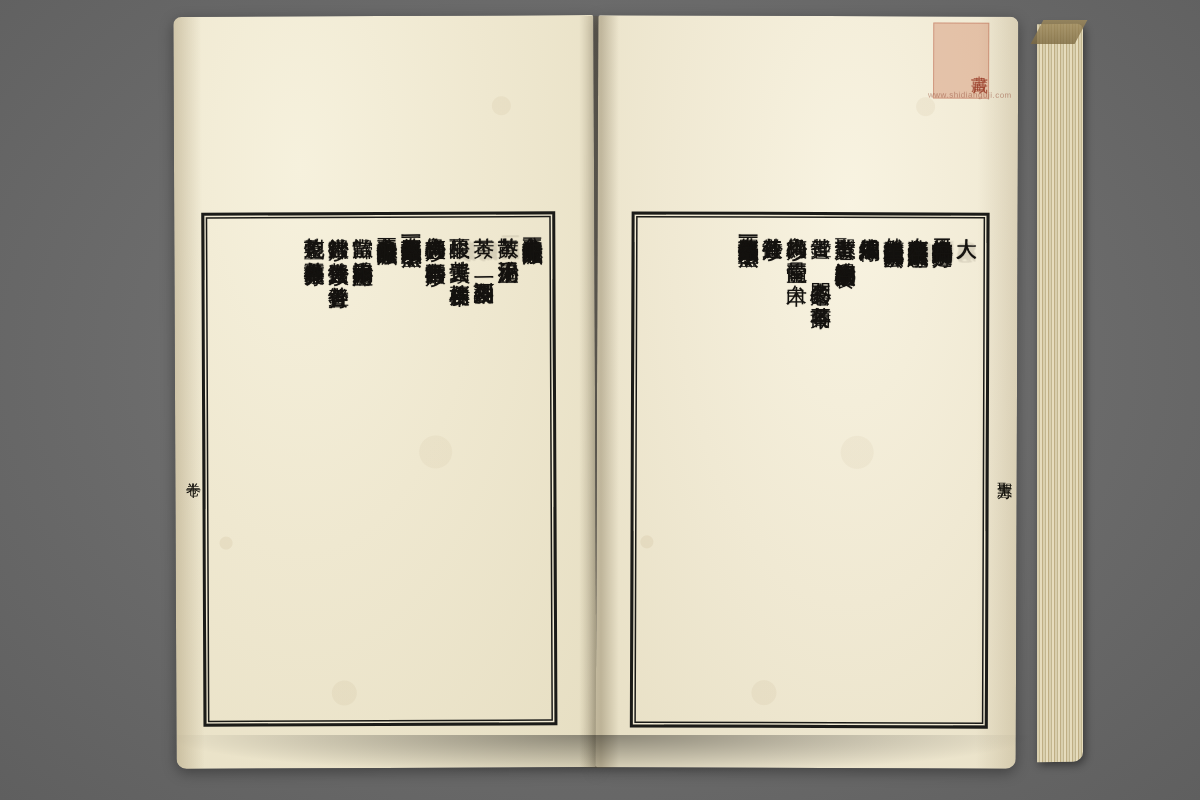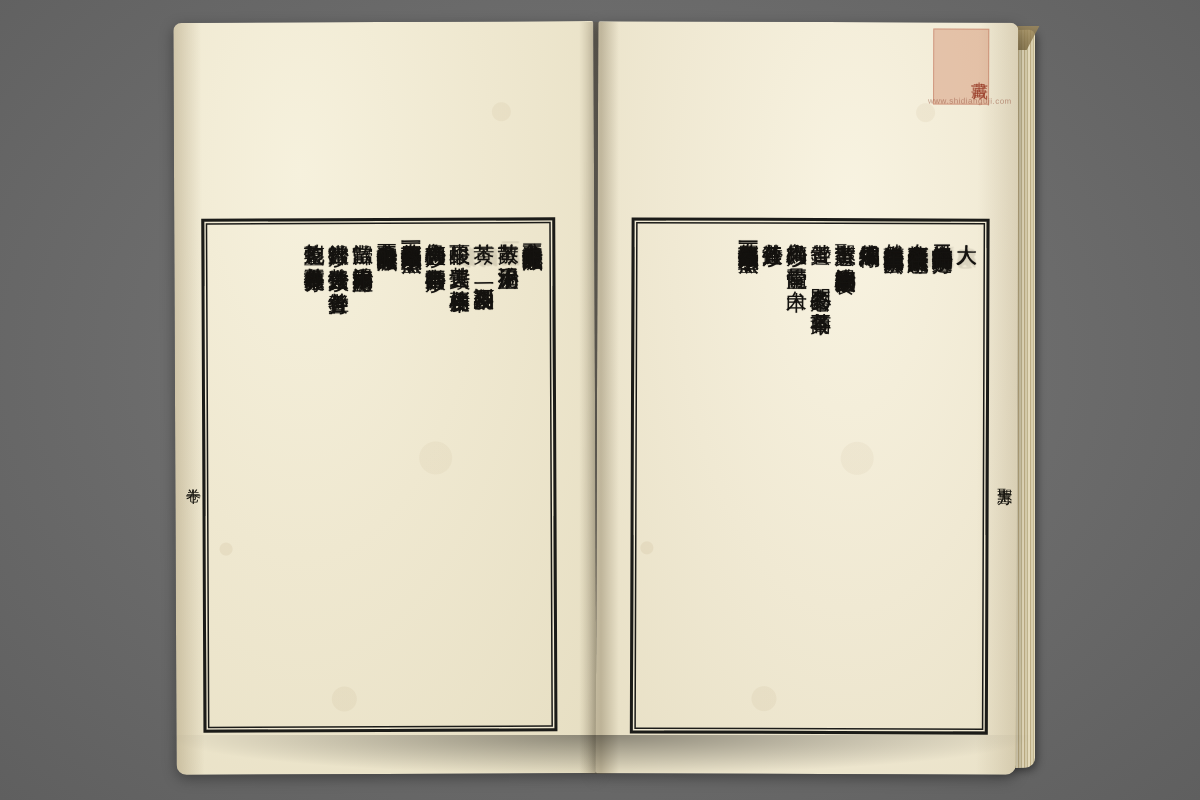--- a/index.html
+++ b/index.html
@@ -18,23 +18,24 @@
     position: relative;
     width: 1200px;
     height: 800px;
     background: radial-gradient(ellipse at 50% 45%, #7a7a7a 0%, #6b6b6b 55%, #5f5f5f 100%);
   }
 
   
   .book {
     position: absolute;
     left: 175px;
-    top: 22px;
+    top: 16px;
     width: 850px;
     height: 760px;
+    padding-left: 48px;
   }
 
   
   .edge-stack {
     position: absolute;
     right: -10px;
     top: 8px;
     width: 46px;
     height: 738px;
     background: repeating-linear-gradient(

